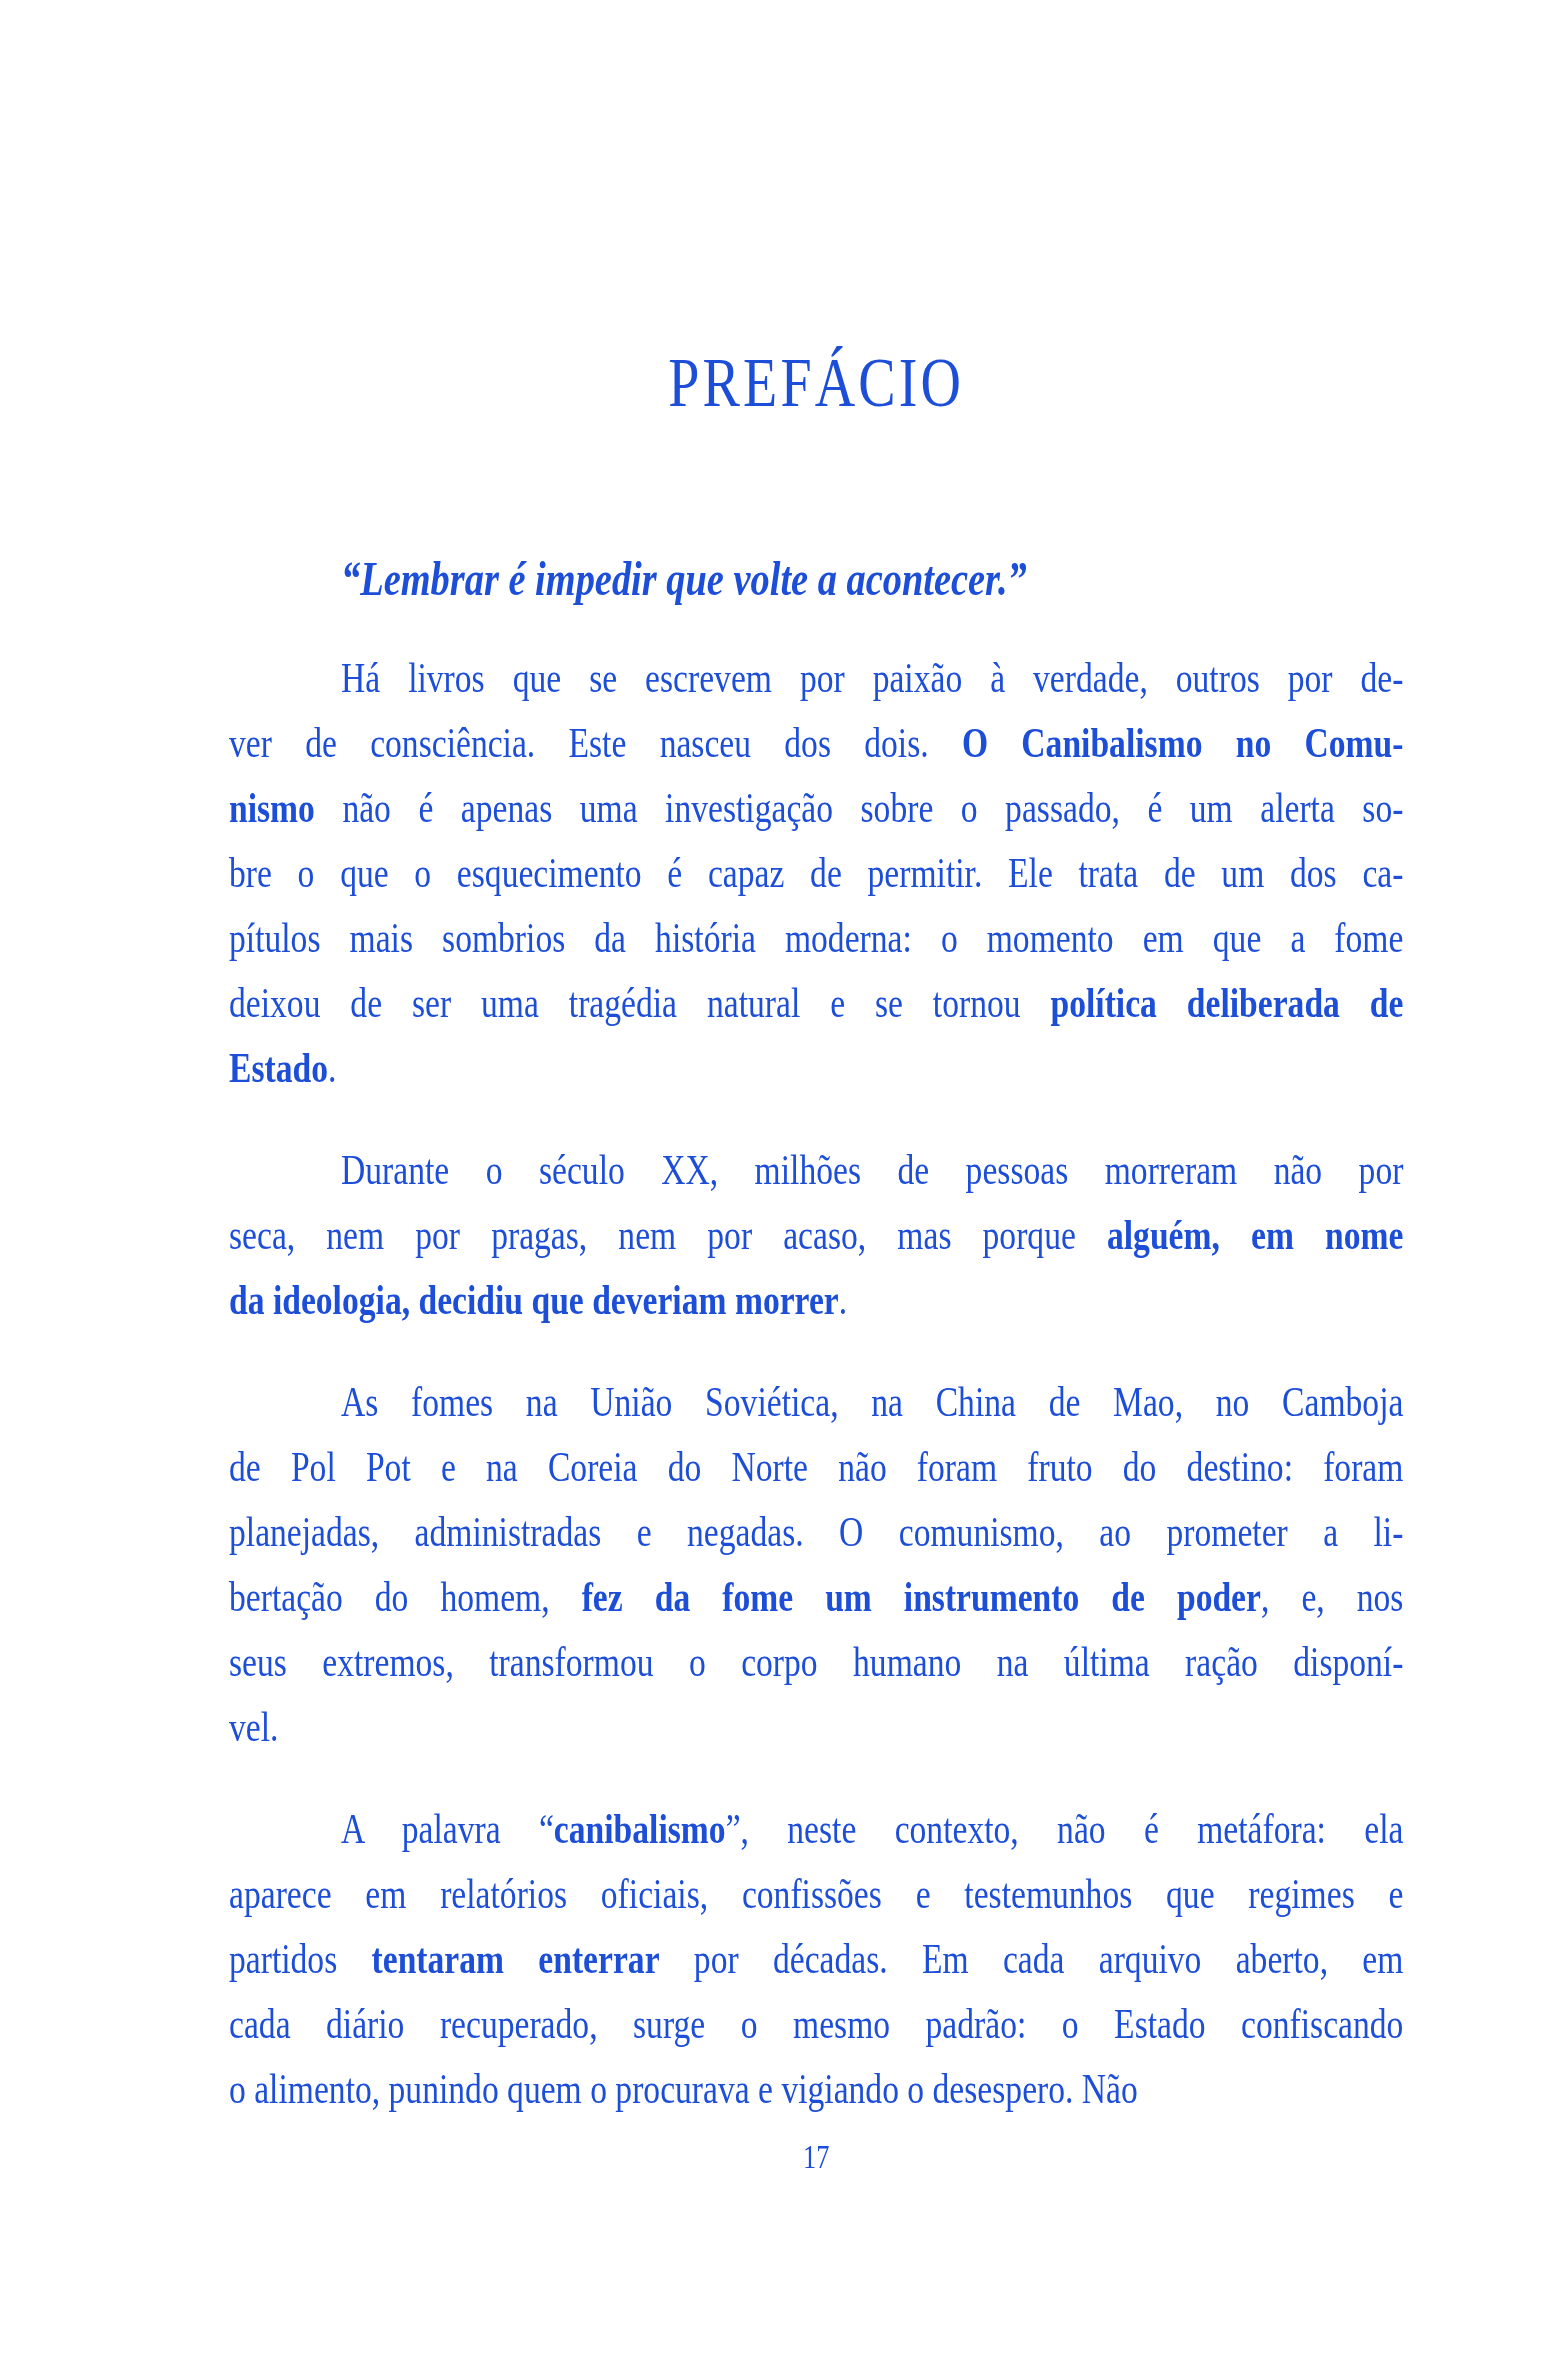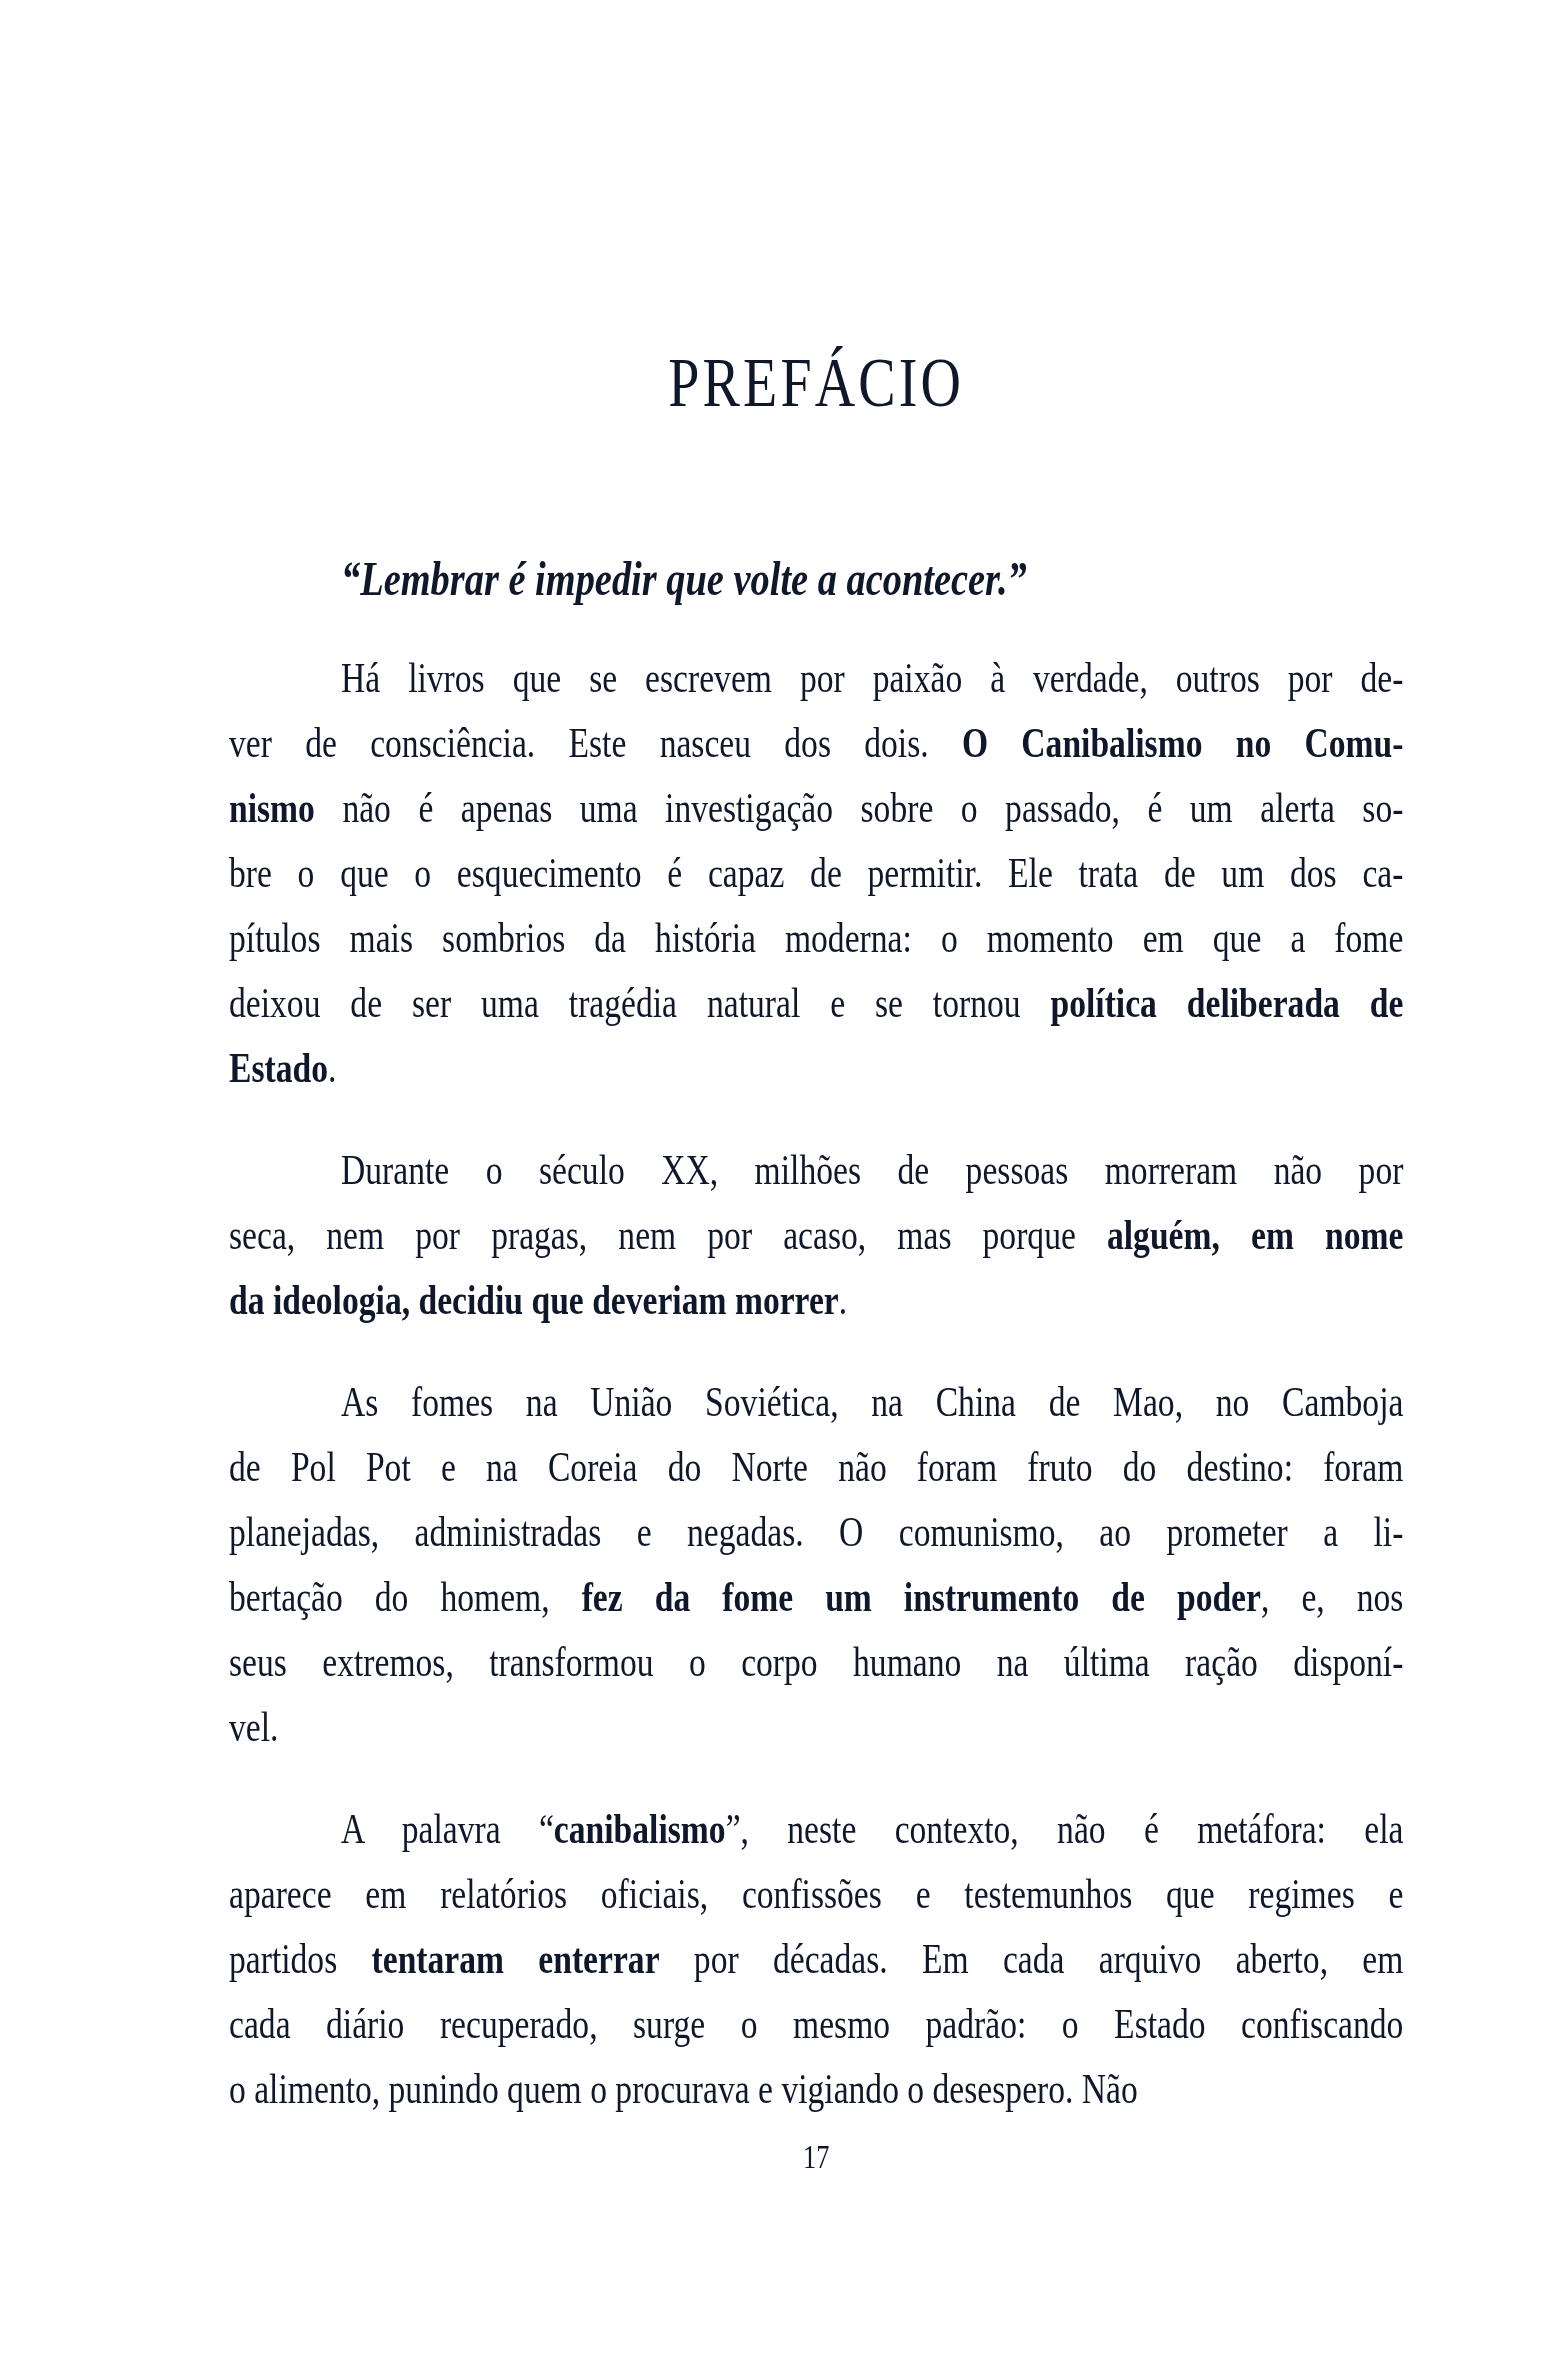--- a/index.html
+++ b/index.html
@@ -7,21 +7,21 @@
     padding: 0;
     background: #ffffff;
   }
   .page {
     position: relative;
     width: 1545px;
     height: 2368px;
     background: #ffffff;
     overflow: hidden;
     font-family: "Liberation Serif", "DejaVu Serif", serif;
-    color: #0f172a;
+    color: #1d4ed8;
   }
   
   .column {
     position: absolute;
     left: 229px;
     top: 0;
     width: 1468px;
     transform: scaleX(0.8);
     transform-origin: top left;
   }

